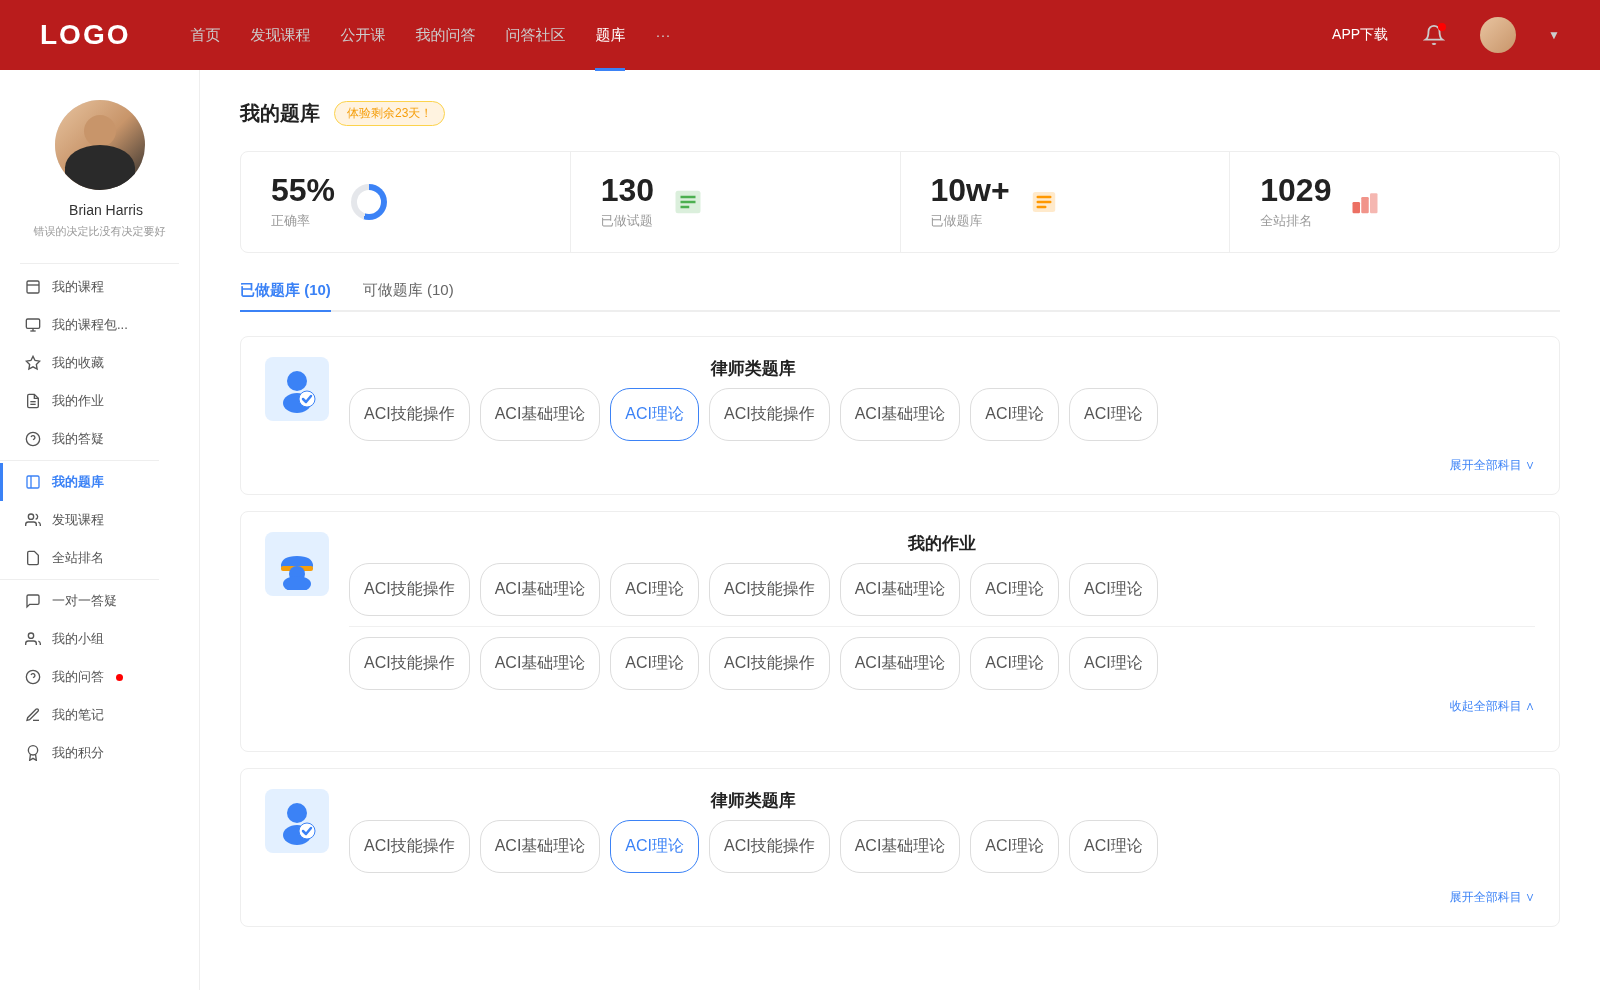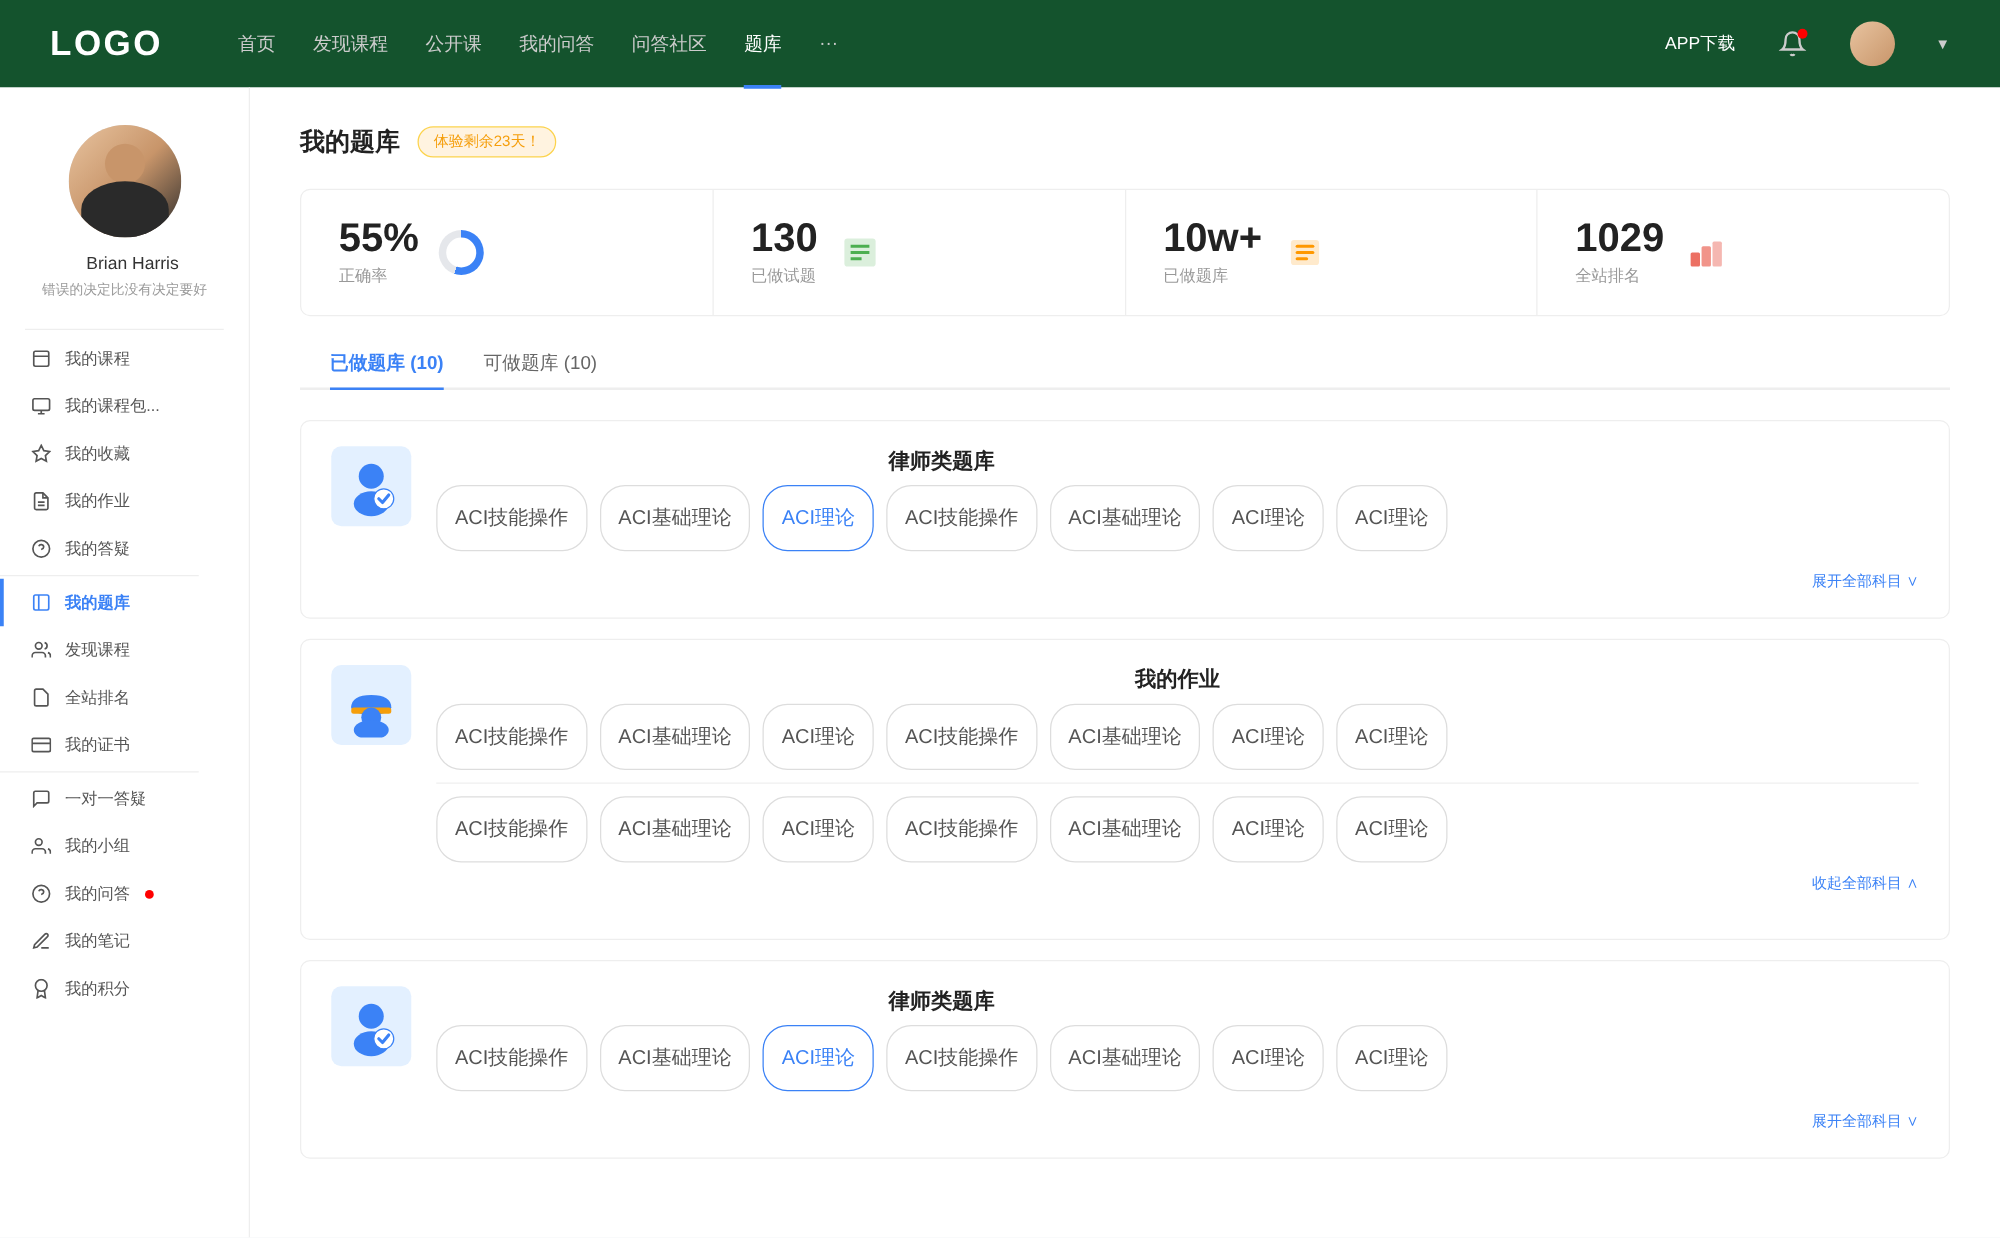--- a/index.html
+++ b/index.html
@@ -1,20 +1,20 @@
 <!DOCTYPE html>
 <html><head>
   <meta charset="utf-8">
   <style>
     * { box-sizing: border-box; margin: 0; padding: 0; }
     body { font-family: -apple-system, BlinkMacSystemFont, 'PingFang SC', 'Microsoft YaHei', sans-serif; background: #f0f2f5; color: #333; }
 
     
     .navbar {
-      background: #14532d;
+      background: #b91c1c;
       height: 70px;
       display: flex;
       align-items: center;
       padding: 0 40px;
       gap: 40px;
     }
     .navbar-logo {
       color: white;
       font-size: 28px;
       font-weight: bold;
@@ -270,21 +270,20 @@
       color: #666;
       padding-bottom: 10px;
       cursor: pointer;
       border-bottom: 2px solid transparent;
       margin-bottom: -2px;
     }
     .tab.active {
       color: #3b82f6;
       border-bottom-color: #3b82f6;
       font-weight: 600;
-      margin-left: 24px;
     }
 
     
     .qbank-card {
       border: 1px solid #eee;
       border-radius: 8px;
       margin-bottom: 16px;
       padding: 20px 24px;
     }
     .qbank-header {
@@ -458,29 +457,20 @@
         <span>发现课程</span>
       </div>
       <div class="sidebar-item">
         <span class="sidebar-icon">
           <svg width="16" height="16" viewBox="0 0 24 24" fill="none" stroke="currentColor" stroke-width="2">
               <path d="M14 2H6a2 2 0 0 0-2 2v16a2 2 0 0 0 2 2h12a2 2 0 0 0 2-2V8z"></path>
             </svg>
         </span>
         <span>全站排名</span>
       </div>
-      <div class="sidebar-item">
-        <span class="sidebar-icon">
-          <svg width="16" height="16" viewBox="0 0 24 24" fill="none" stroke="currentColor" stroke-width="2">
-              <rect x="1" y="4" width="22" height="16" rx="2"></rect>
-              <line x1="1" y1="10" x2="23" y2="10"></line>
-            </svg>
-        </span>
-        <span>我的证书</span>
-      </div>
 
       <div class="sidebar-divider" style="margin: 2px 0;"></div>
 
       <div class="sidebar-item">
         <span class="sidebar-icon">
           <svg width="16" height="16" viewBox="0 0 24 24" fill="none" stroke="currentColor" stroke-width="2">
               <path d="M21 15a2 2 0 0 1-2 2H7l-4 4V5a2 2 0 0 1 2-2h14a2 2 0 0 1 2 2z"></path>
             </svg>
         </span>
         <span>一对一答疑</span>

